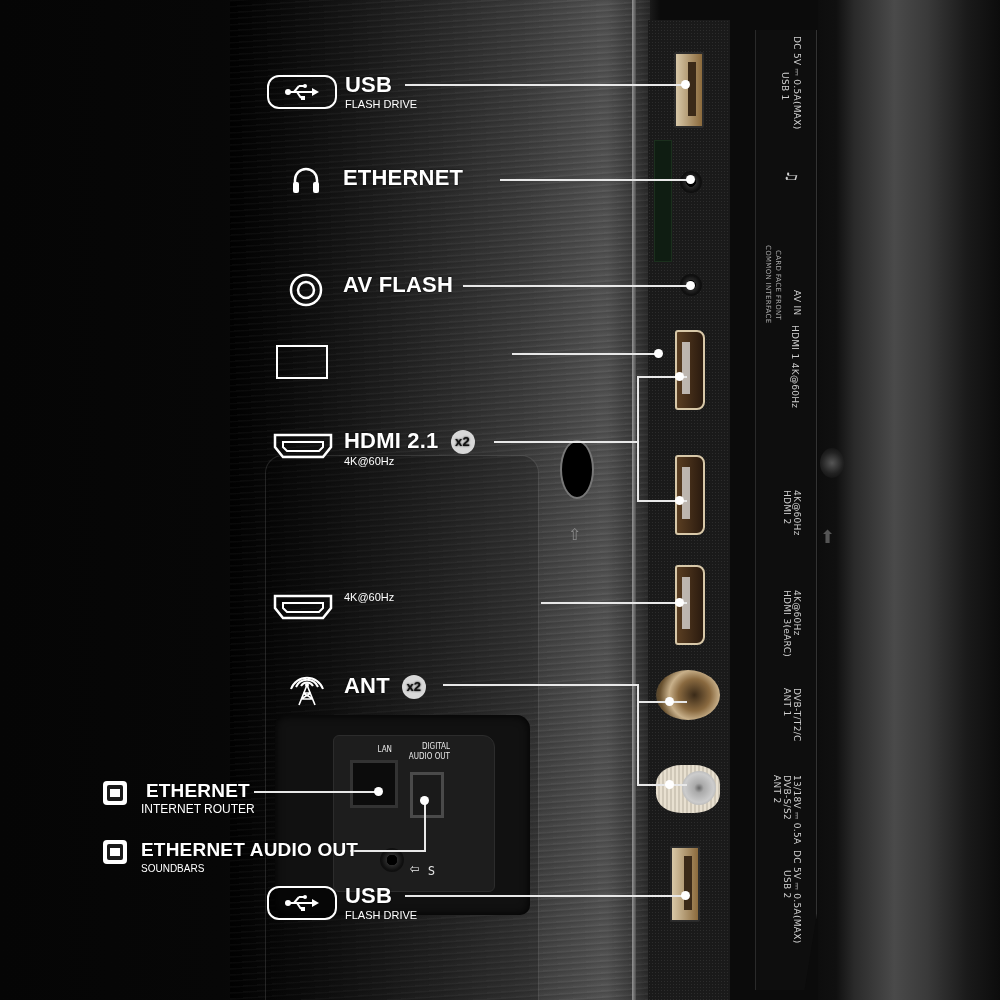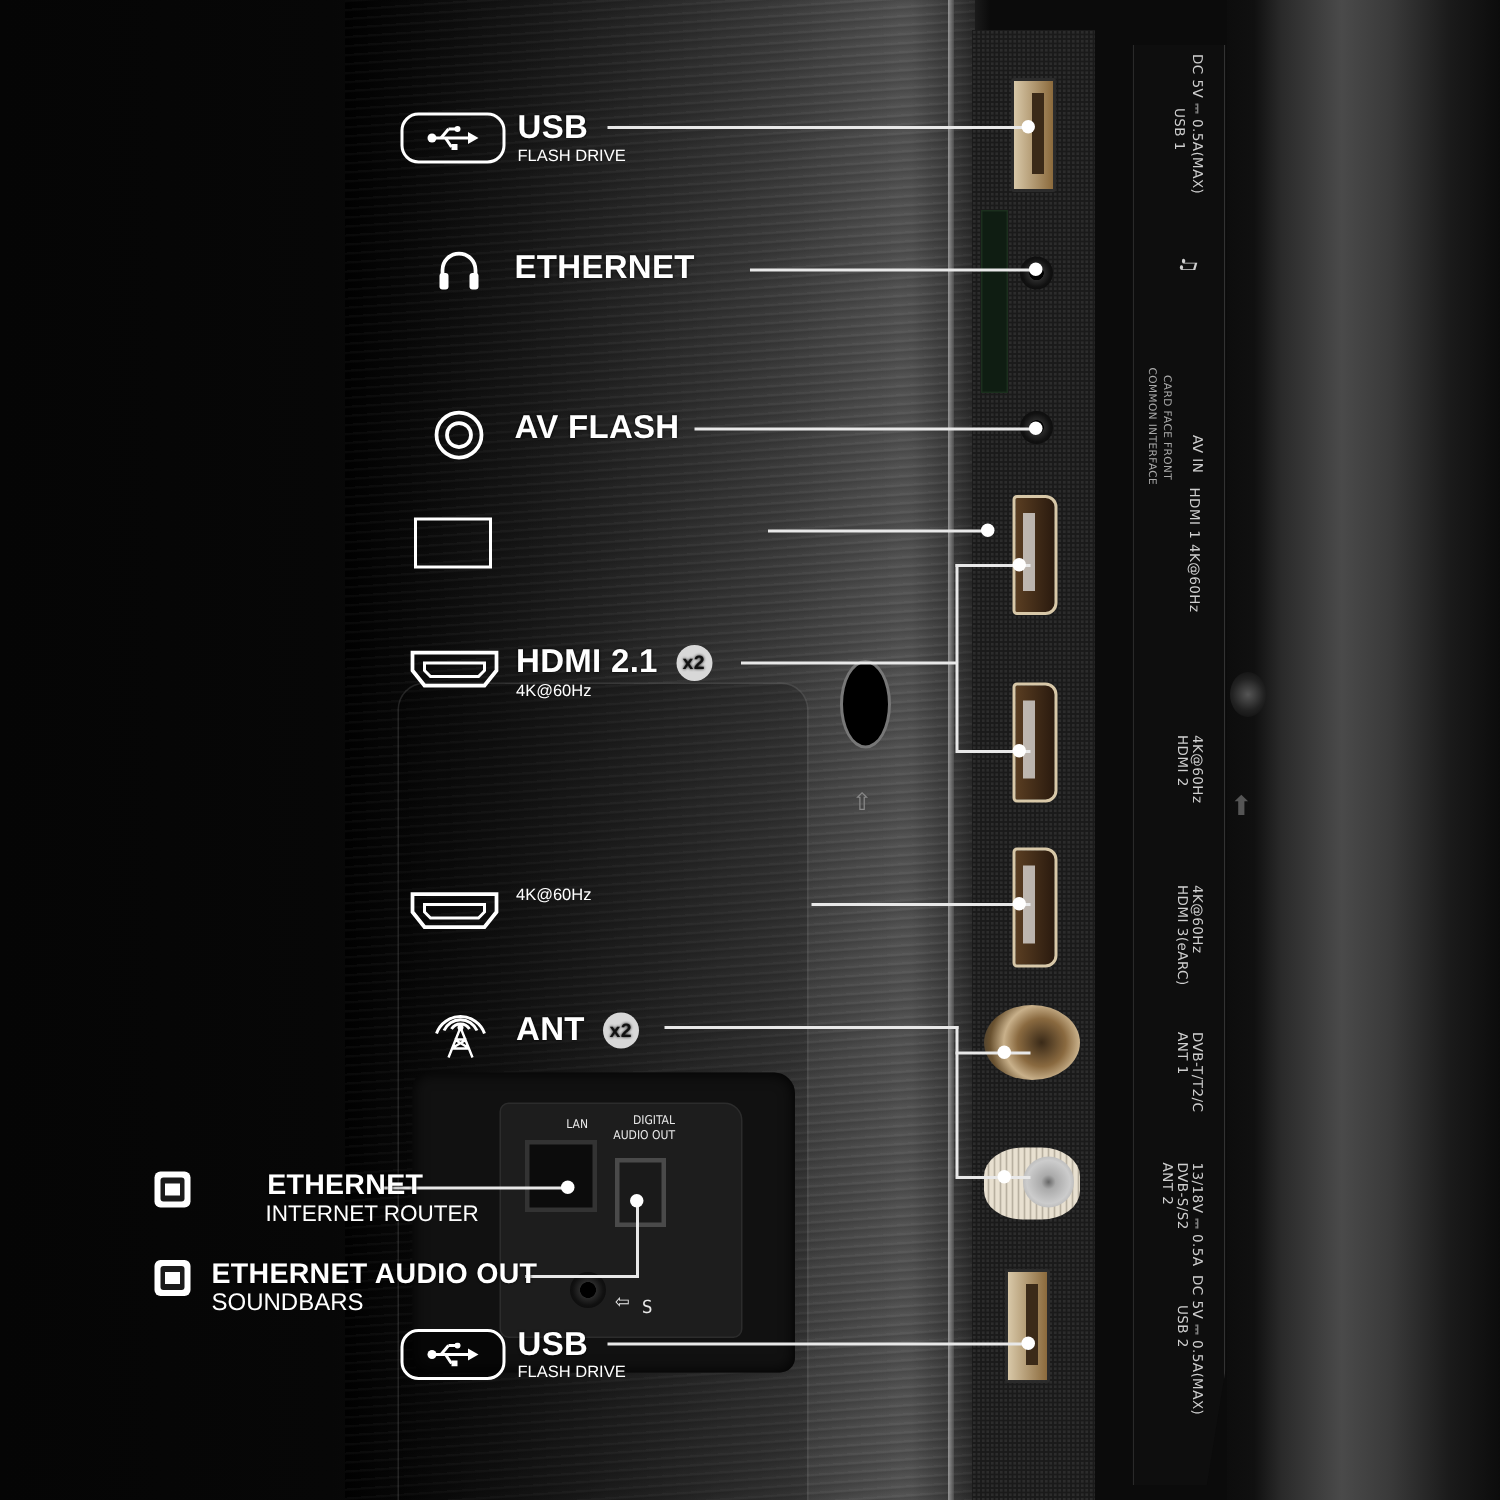--- a/index.html
+++ b/index.html
@@ -230,31 +230,31 @@
   </div>
   <div class="title" style="margin-top:6px;"><span>ANT</span><span class="badge">x2</span></div>
 </div>
 
 <div class="callout" style="left:103px;top:780px;">
   <div class="icon-box" style="margin-right:14px;margin-top:1px;">
       <div class="rj-icon"></div>
     </div>
   <div>
     <div class="title" style="font-size:19px;line-height:22px;text-align:center;">ETHERNET</div>
-    <div class="sub" style="font-size:15px;margin-left:36px;">INTERNET ROUTER</div>
+    <div class="sub" style="font-size:12px;">INTERNET ROUTER</div>
   </div>
 </div>
 
 <div class="callout" style="left:103px;top:839px;">
   <div class="icon-box" style="margin-right:14px;margin-top:1px;">
       <div class="rj-icon"></div>
     </div>
   <div>
     <div class="title" style="font-size:19px;line-height:22px;">ETHERNET AUDIO OUT</div>
-    <div class="sub" style="font-size:16px;">SOUNDBARS</div>
+    <div class="sub" style="font-size:10px;">SOUNDBARS</div>
   </div>
 </div>
 
 <div class="callout" style="left:267px;top:884px;">
   <div class="icon-box" style="width:66px;height:30px;border:2px solid #fff;border-radius:12px;margin-right:8px;margin-top:2px;background:rgba(0,0,0,0.6);">
     <svg width="36" height="16" viewBox="0 0 36 16">
         <circle cx="4" cy="8" r="3" fill="#fff"></circle>
         <line x1="4" y1="8" x2="30" y2="8" stroke="#fff" stroke-width="2"></line>
         <polygon points="28,4 35,8 28,12" fill="#fff"></polygon>
         <line x1="10" y1="8" x2="15" y2="2" stroke="#fff" stroke-width="2"></line>

